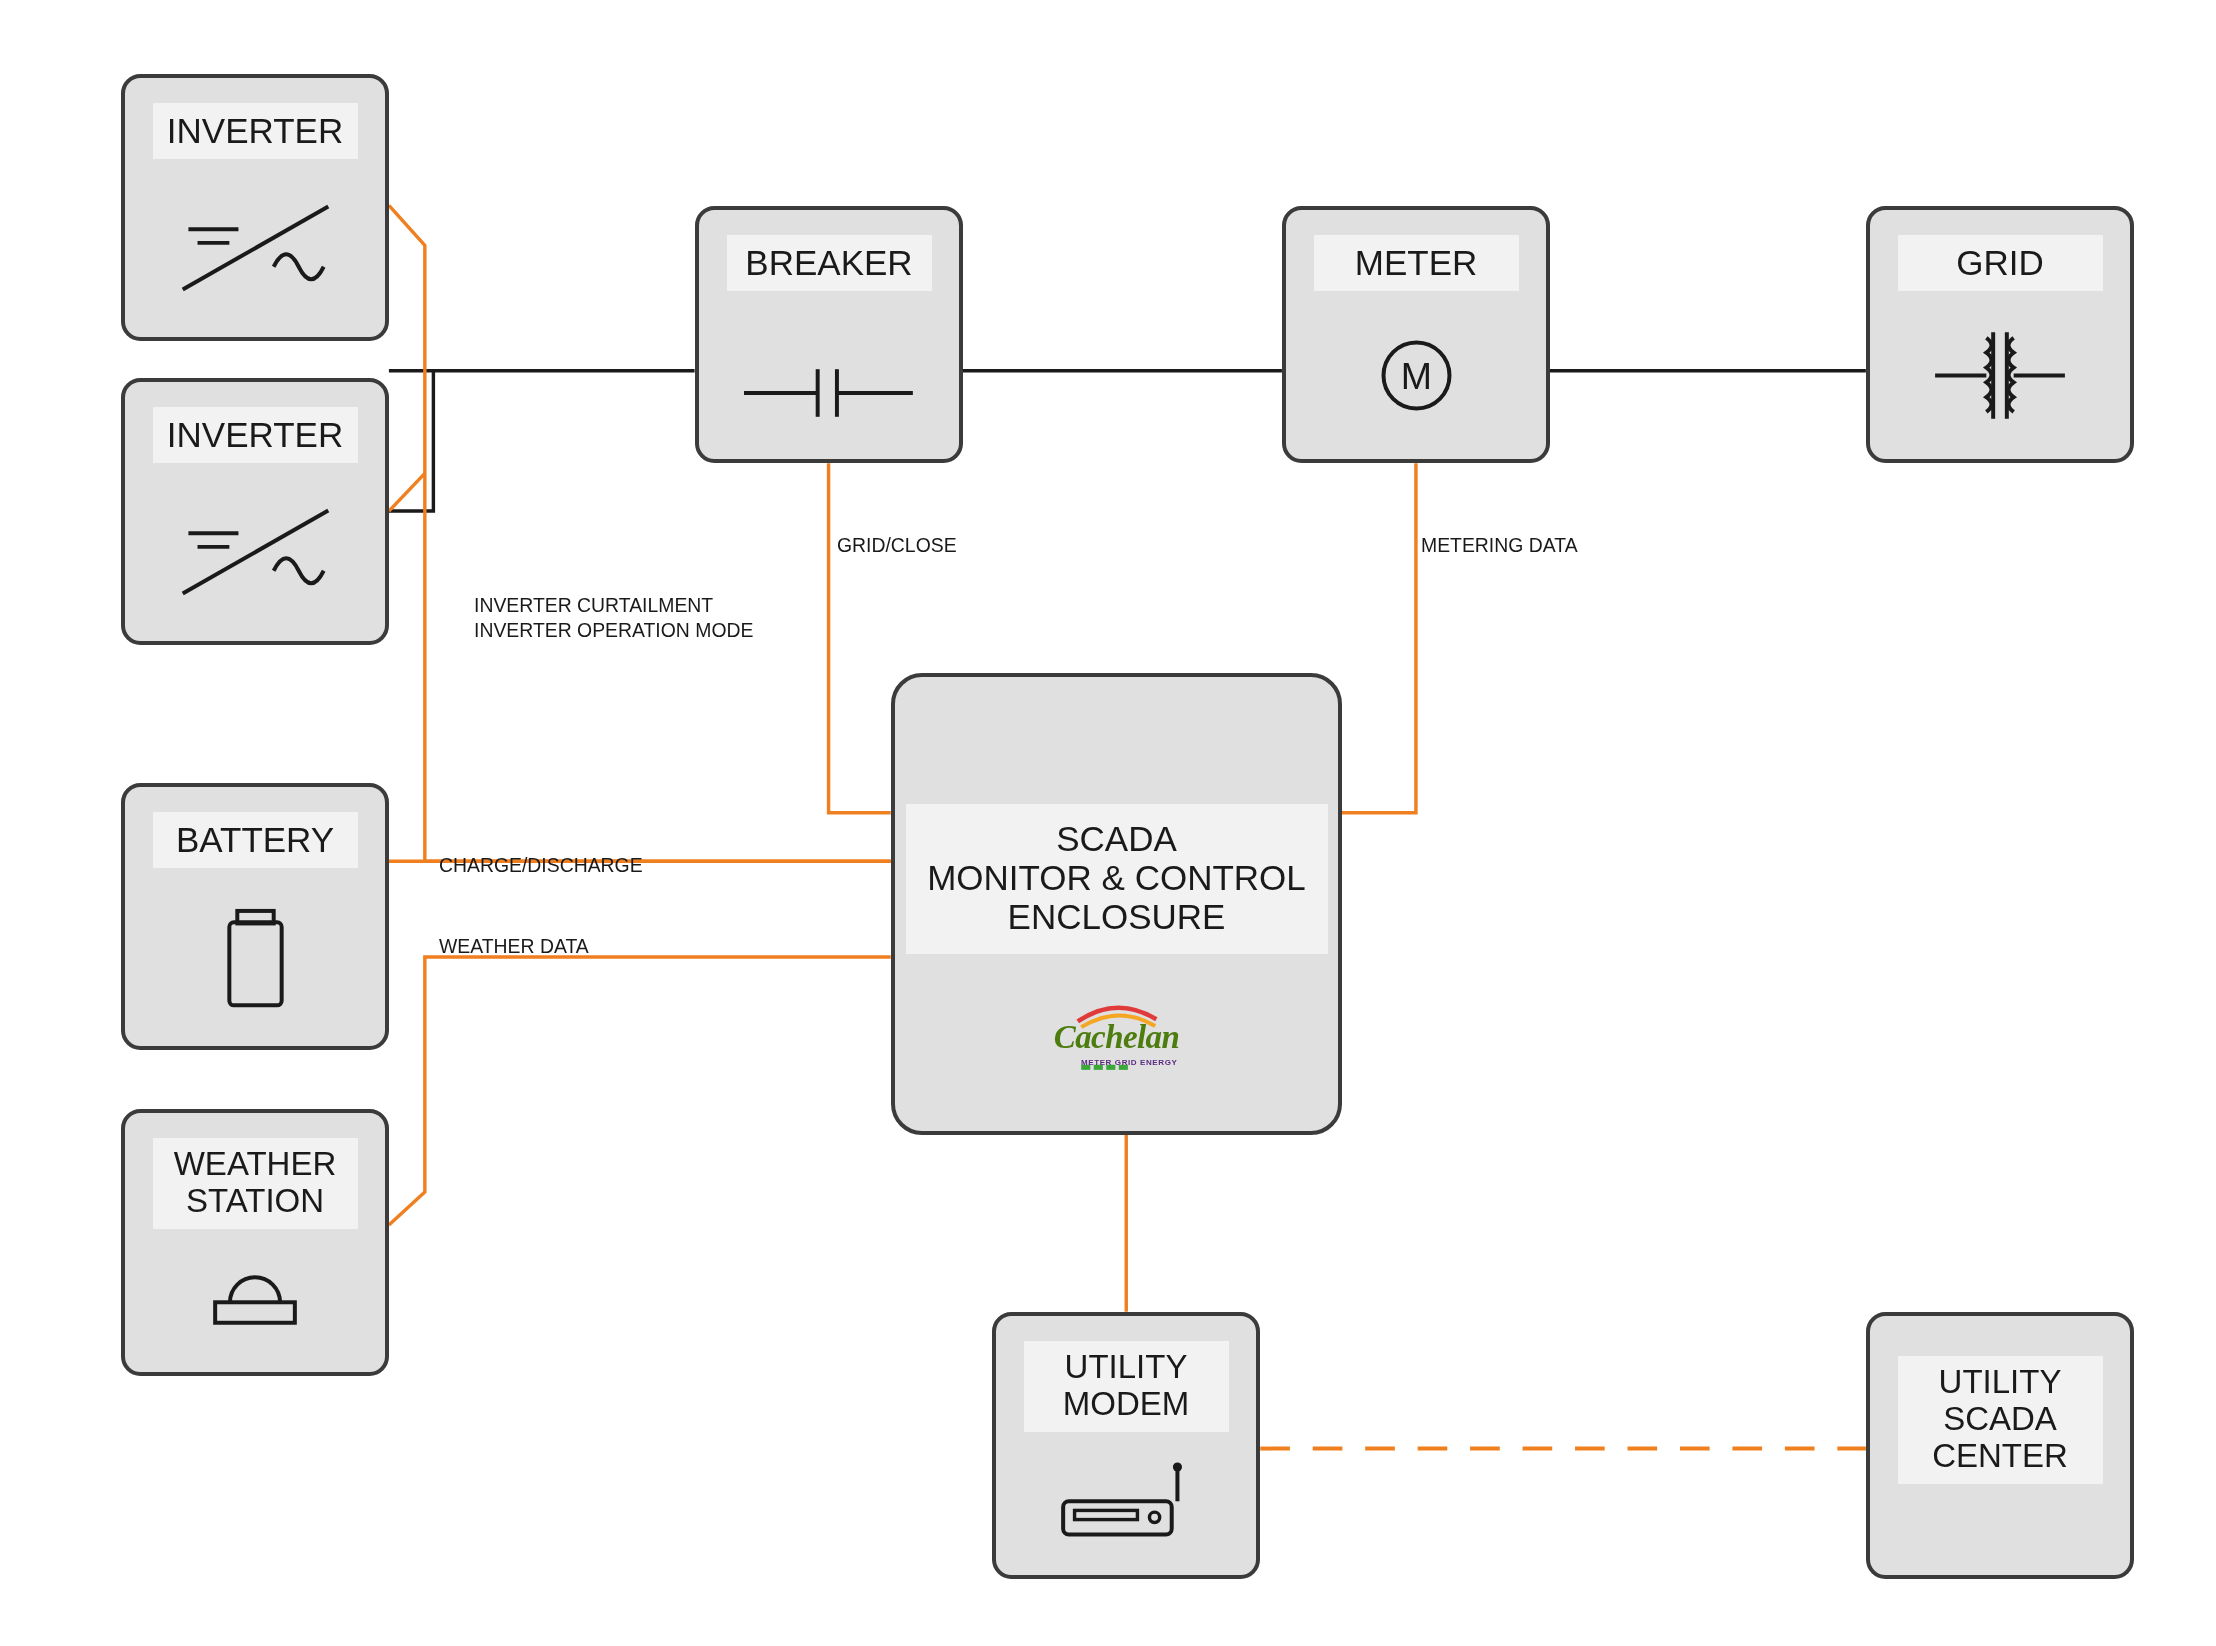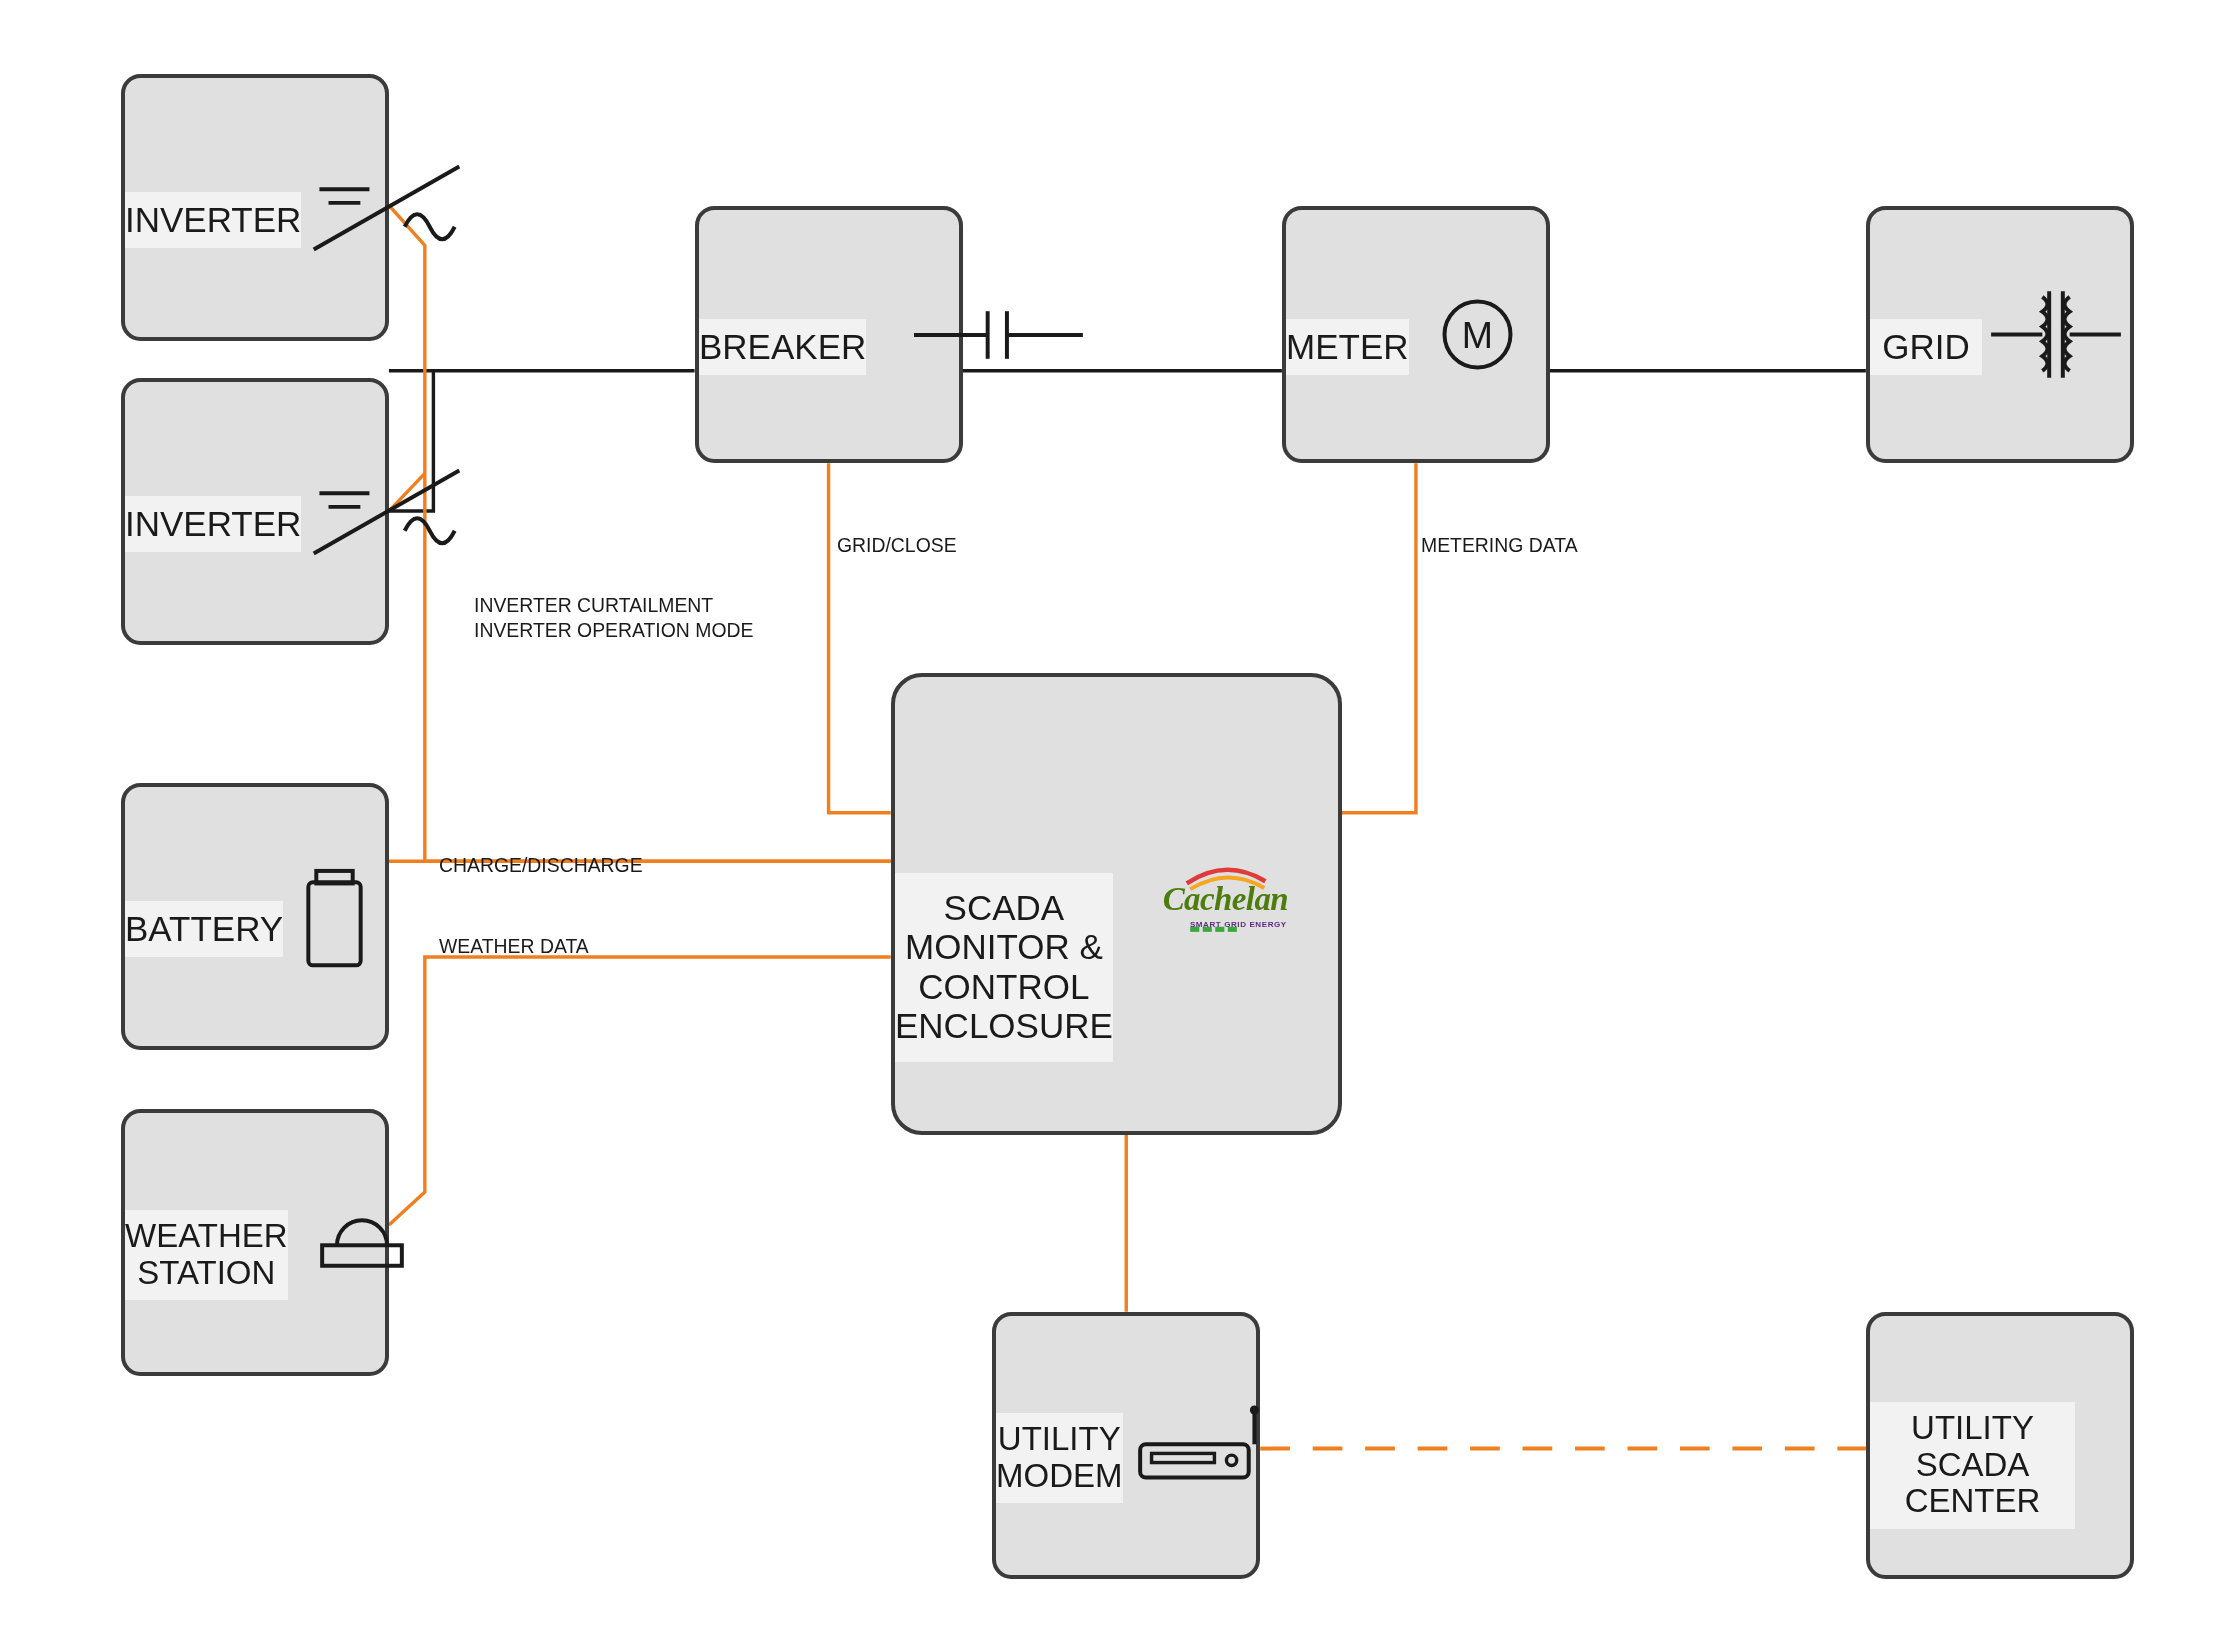--- a/index.html
+++ b/index.html
@@ -18,21 +18,21 @@
     overflow: hidden;
   }
   
   .node {
     position: absolute;
     box-sizing: border-box;
     background: #e0e0e0;
     border: 4px solid #3b3b3b;
     border-radius: 19.4px;
     display: flex;
-    flex-direction: row;
+    flex-direction: column;
     align-items: center;
   }
   .node .label {
     box-sizing: border-box;
     background: #f2f2f2;
     color: #1a1a1a;
     text-align: center;
     line-height: 1.12;
     white-space: pre-line;
     font-weight: 400;
@@ -253,21 +253,21 @@
           <path d="M 112 48 q 68 -46 138 -4" fill="none" stroke="#e03a3a" stroke-width="8"></path>
           <path d="M 118 58 q 66 -40 130 -2" fill="none" stroke="#f5a623" stroke-width="7"></path>
           <g fill="#3aa93a">
             <rect x="118" y="124" width="16" height="9"></rect>
             <rect x="140" y="124" width="16" height="9"></rect>
             <rect x="162" y="124" width="16" height="9"></rect>
             <rect x="184" y="124" width="16" height="9"></rect>
           </g>
         </svg>
         <div class="brandtext">Cachelan</div>
-        <div class="brandsub">SMART GRID ENERGY</div>
+        <div class="brandsub">METER GRID ENERGY</div>
       </div>
     </div>
   </div>
 
   <div class="node small two-line" id="modem">
     <div class="label">UTILITY
 MODEM</div>
     <div class="glyph">
       <svg width="160" height="86" viewBox="0 0 280 150">
         <rect x="30" y="72" width="190" height="58" rx="10" fill="none" stroke="#1a1a1a" stroke-width="7"></rect>

